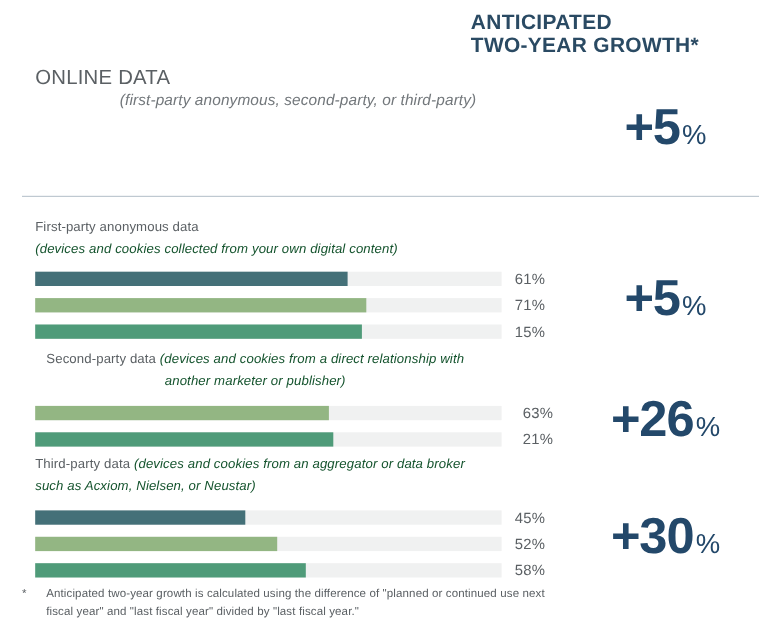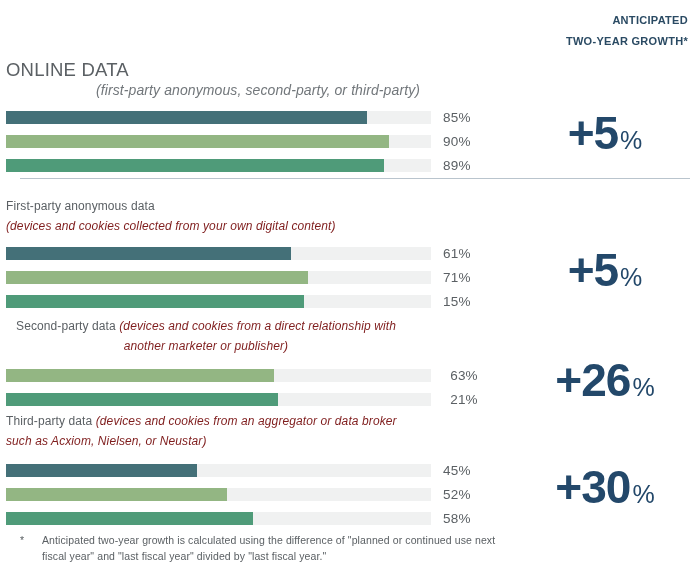--- a/index.html
+++ b/index.html
@@ -18,42 +18,41 @@
     height: 582px;
     background: #ffffff;
   }
 
   
   .header {
     position: absolute;
     top: 10px;
     right: 12px;
     width: 260px;
-    text-align: right;
     color: #2a4a63;
-    font-size: 11px;
+    font-size: 19px;
     font-weight: bold;
     letter-spacing: 0.3px;
     line-height: 21px;
   }
   .header .line { display: block; white-space: nowrap; }
 
   .section {
     position: relative;
     width: 700px;
   }
 
   .section-inner {
     display: flex;
     align-items: stretch;
   }
 
   .left-col {
     width: 510px;
-    padding-left: 6px;
+    padding-left: 32px;
   }
 
   .right-col {
     width: 190px;
     display: flex;
     align-items: center;
     justify-content: center;
   }
 
   
@@ -74,21 +73,21 @@
   }
   .sec-label {
     color: #5b6064;
     font-size: 12px;
     font-weight: normal;
     line-height: 20px;
     letter-spacing: 0.1px;
   }
   .sec-label i {
     font-style: italic;
-    color: #7f1d1d;
+    color: #14532d;
   }
 
   
   .bars { margin-top: 9px; }
 
   .bar-row {
     display: flex;
     align-items: center;
     height: 17px;
     margin-bottom: 7px;
@@ -173,40 +172,20 @@
   <div class="header">
     <span class="line">ANTICIPATED</span>
     <span class="line">TWO-YEAR GROWTH*</span>
   </div>
 
   <div class="section" style="position:absolute; left:0; top:58px;">
     <div class="section-inner">
       <div class="left-col">
         <div class="sec-title">ONLINE DATA</div>
         <div class="sec-sub">(first-party anonymous, second-party, or third-party)</div>
-        <div class="bars">
-          <div class="bar-row">
-            <div class="track">
-              <div class="fill" style="width:85%; background:#447078;"></div>
-            </div>
-            <div class="bar-value">85%</div>
-          </div>
-          <div class="bar-row">
-            <div class="track">
-              <div class="fill" style="width:90%; background:#93b683;"></div>
-            </div>
-            <div class="bar-value">90%</div>
-          </div>
-          <div class="bar-row">
-            <div class="track">
-              <div class="fill" style="width:89%; background:#4f9b79;"></div>
-            </div>
-            <div class="bar-value">89%</div>
-          </div>
-        </div>
       </div>
       <div class="right-col" style="padding-top:34px;">
         <div class="growth">
           <span class="num">+5</span>
           <span class="pct">%</span>
         </div>
       </div>
     </div>
   </div>
 

